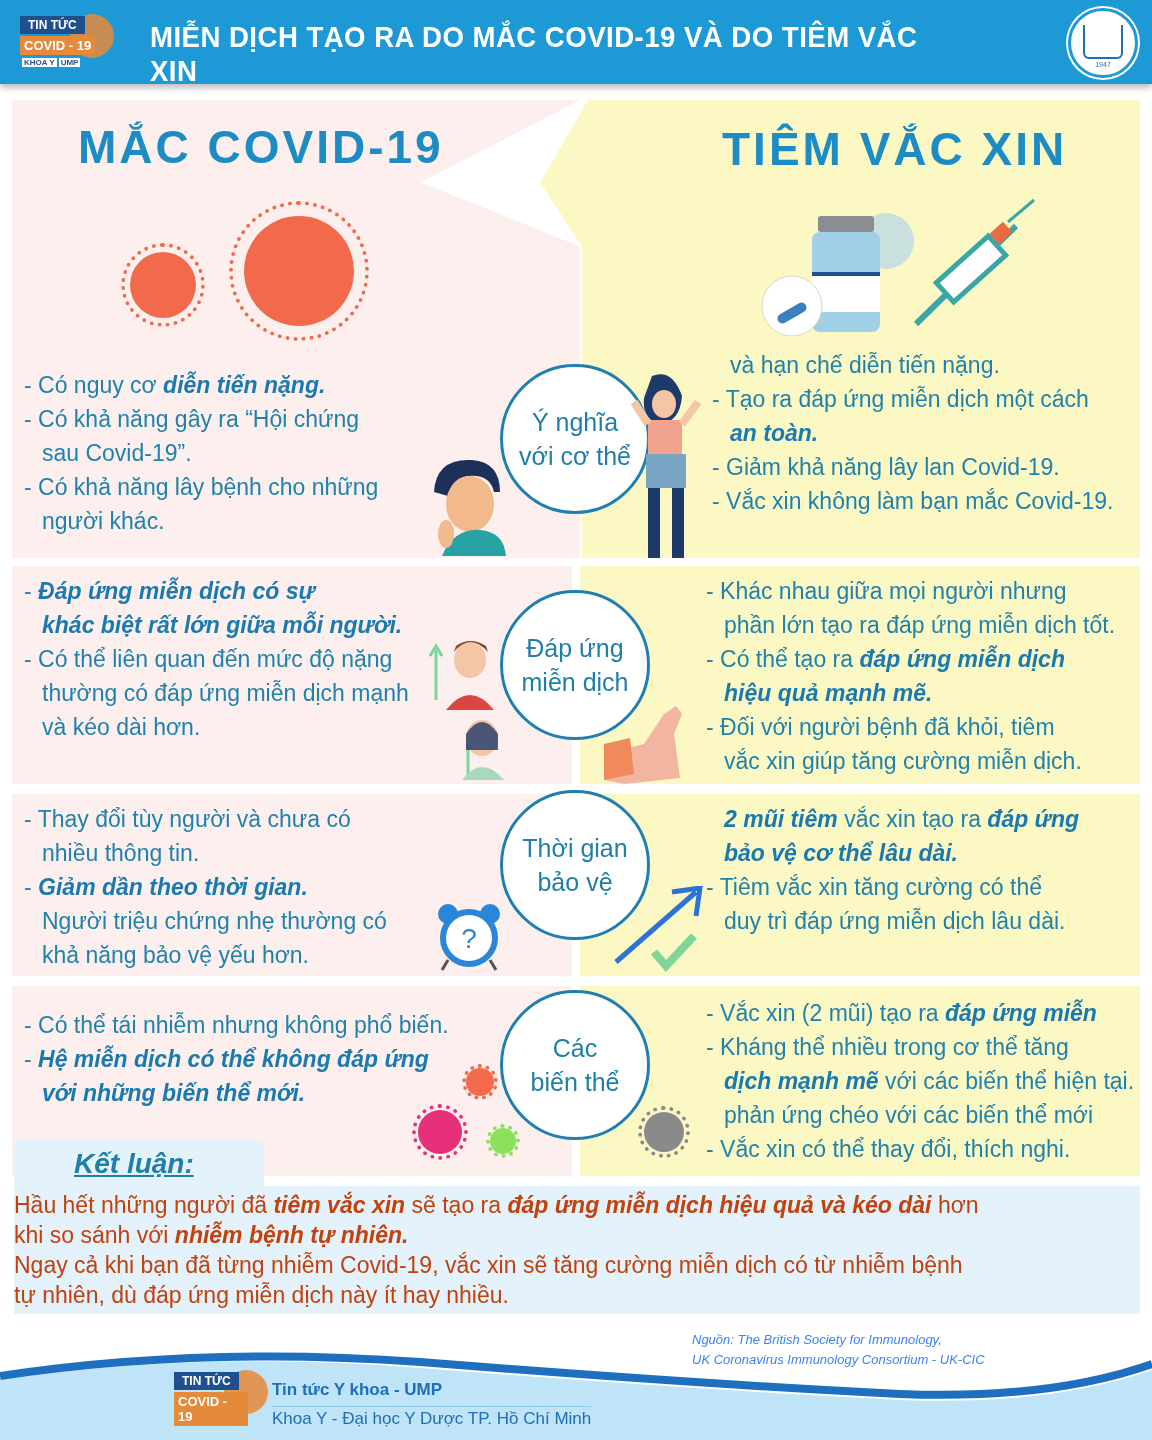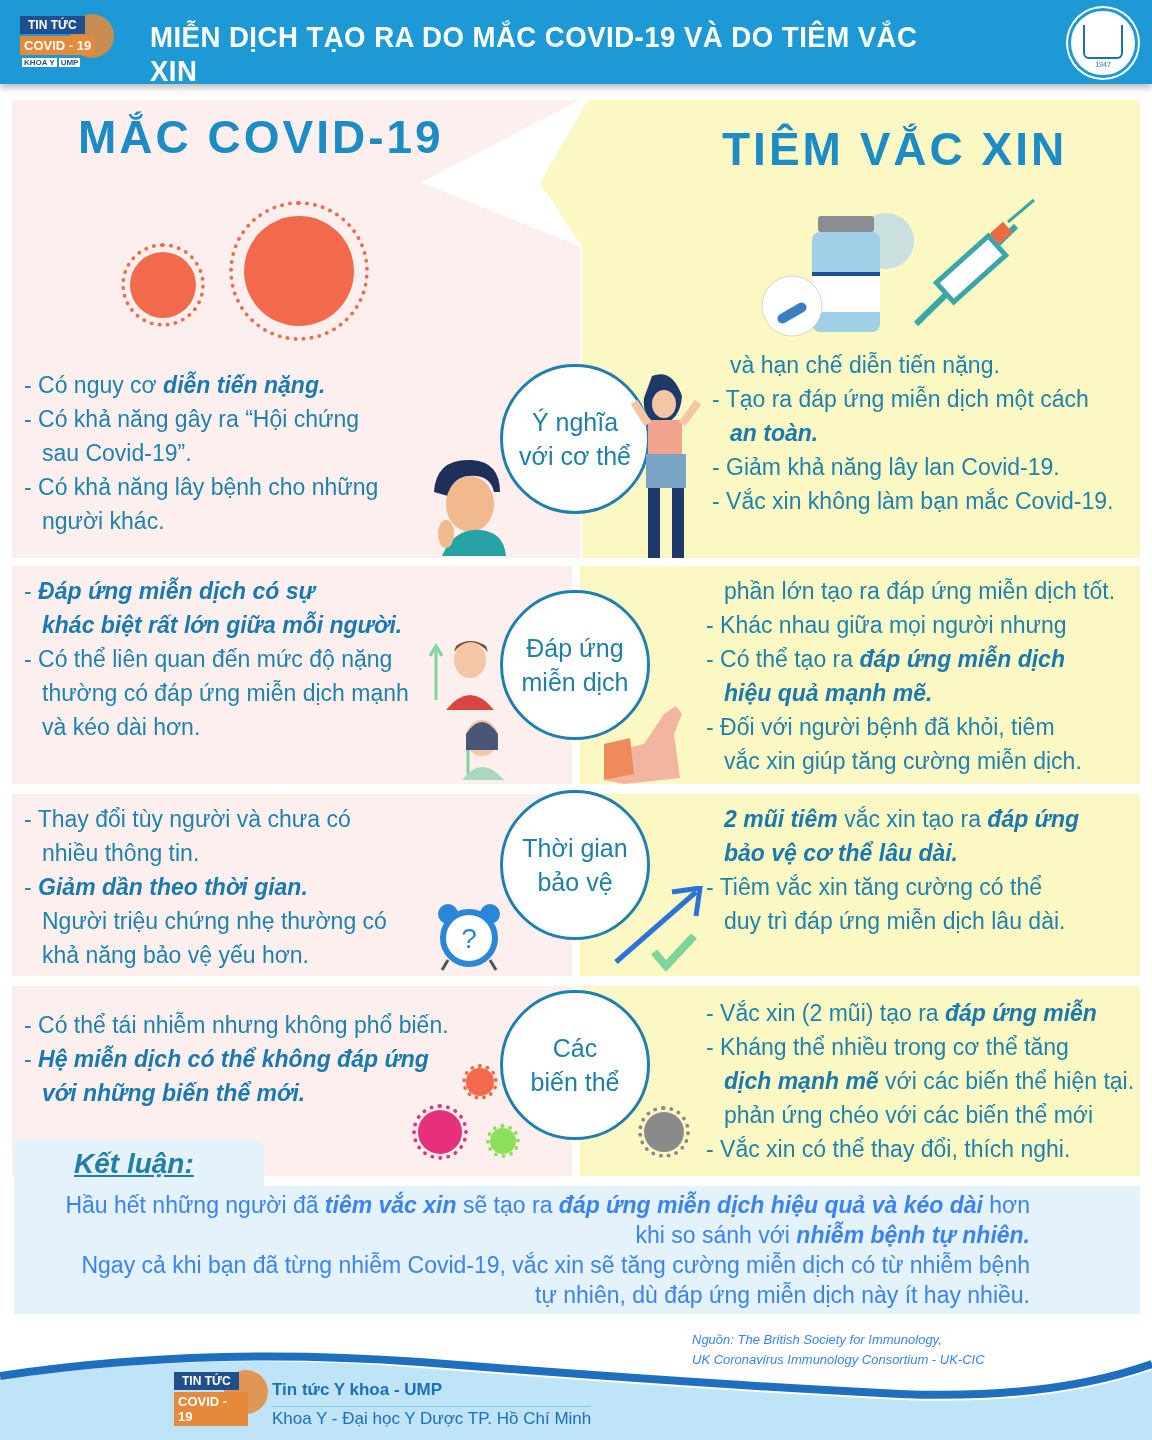--- a/index.html
+++ b/index.html
@@ -32,21 +32,21 @@
   .circle { position: absolute; width: 150px; height: 150px; border-radius: 50%; background: #ffffff; border: 3px solid #1f7fb0; display: flex; align-items: center; justify-content: center; text-align: center; font: 25px/34px "Liberation Sans", sans-serif; color: #1f7fa6; }
 
   
   .virus { position: absolute; border-radius: 50%; }
   .virus::before { content: ""; position: absolute; inset: -14%; border-radius: 50%; border: 4px dotted currentColor; }
 
   
   .concl-tab { position: absolute; left: 14px; top: 1140px; width: 250px; height: 56px; background: #e3f2fb; border-radius: 8px 8px 0 0; }
   .concl-label { position: absolute; left: 74px; top: 1148px; font: bold italic 28px "Liberation Sans", sans-serif; color: #1f7fa6; text-decoration: underline; }
   .concl-box { position: absolute; left: 14px; top: 1186px; width: 1126px; height: 128px; background: #e3f2fb; }
-  .concl-text { position: absolute; left: 14px; top: 1190px; width: 1016px; text-align: right; font: 23px/30px "Liberation Sans", sans-serif; color: #3b82f6; }
+  .concl-text { position: absolute; left: 14px; top: 1190px; width: 1016px; text-align: left; font: 23px/30px "Liberation Sans", sans-serif; color: #c2410c; }
   .concl-text b { font-style: italic; font-weight: bold; }
 
   
   .wave { position: absolute; left: 0; top: 1340px; width: 1152px; height: 100px; }
   .source { position: absolute; left: 692px; top: 1330px; font: italic 13px/20px "Liberation Sans", sans-serif; color: #3b82f6; }
   .footer-logo { position: absolute; left: 168px; top: 1366px; width: 80px; height: 56px; }
   .footer-title { position: absolute; left: 272px; top: 1380px; font: bold 17px "Liberation Sans", sans-serif; color: #1d6fb8; text-align: right; }
   .footer-sub { position: absolute; left: 272px; top: 1406px; font: 17px "Liberation Sans", sans-serif; color: #1d6fb8; border-top: 1px solid #8ec9ea; padding-top: 2px; }
 </style>
 </head>
@@ -69,21 +69,21 @@
 <div class="panel pink" style="left:12px;top:100px;width:568px;height:458px;clip-path:polygon(0 0,100% 0,72% 18%,100% 32%,100% 100%,0 100%);"></div>
 <div class="panel pink" style="left:12px;top:566px;width:560px;height:218px;"></div>
 <div class="panel pink" style="left:12px;top:794px;width:560px;height:182px;"></div>
 <div class="panel pink" style="left:12px;top:986px;width:560px;height:190px;"></div>
 
 <div class="panel yellow" style="left:540px;top:100px;width:600px;height:458px;clip-path:polygon(8% 0,100% 0,100% 100%,7% 100%,7% 32%,0 18%);"></div>
 <div class="panel yellow" style="left:580px;top:566px;width:560px;height:218px;"></div>
 <div class="panel yellow" style="left:580px;top:794px;width:560px;height:182px;"></div>
 <div class="panel yellow" style="left:580px;top:986px;width:560px;height:190px;"></div>
 
-<div class="col-title" style="left:78px;top:110px;">MẮC COVID-19</div>
+<div class="col-title" style="left:78px;top:120px;">MẮC COVID-19</div>
 <div class="col-title" style="left:722px;top:122px;">TIÊM VẮC XIN</div>
 
 <div class="virus" style="left:130px;top:252px;width:66px;height:66px;background:#f26a4b;color:#f26a4b;"></div>
 <div class="virus" style="left:244px;top:216px;width:110px;height:110px;background:#f26a4b;color:#f26a4b;"></div>
 
 <svg style="position:absolute;left:756px;top:196px;" width="300" height="150">
   <circle cx="130" cy="45" r="28" fill="#bcd9e6" opacity=".8"></circle>
   <rect x="62" y="20" width="56" height="16" rx="3" fill="#8a8e93"></rect>
   <rect x="56" y="36" width="68" height="100" rx="8" fill="#9fd0e8"></rect>
   <rect x="56" y="76" width="68" height="40" fill="#ffffff"></rect>
@@ -155,22 +155,22 @@
   <div>
       <div>Đáp ứng</div>
       <div>miễn dịch</div>
     </div>
 </div>
 <svg style="position:absolute;left:604px;top:694px;" width="90" height="90">
   <path d="M0 60 L40 50 L60 20 L72 12 L78 20 L70 40 L76 84 L20 90 L0 86 Z" fill="#f2b5a0"></path>
   <path d="M0 50 L26 44 L30 80 L0 86 Z" fill="#ef8a5a"></path>
 </svg>
 <div class="row-text" style="left:706px;top:574px;">
+  <span class="li">- Khác nhau giữa mọi người nhưng</span>
   <span class="li indent">phần lớn tạo ra đáp ứng miễn dịch tốt.</span>
-  <span class="li">- Khác nhau giữa mọi người nhưng</span>
   <span class="li"><span>- Có thể tạo ra </span><b>đáp ứng miễn dịch</b></span>
   <span class="li indent"><b>hiệu quả mạnh mẽ.</b></span>
   <span class="li">- Đối với người bệnh đã khỏi, tiêm</span>
   <span class="li indent">vắc xin giúp tăng cường miễn dịch.</span>
 </div>
 
 <div class="row-text" style="left:24px;top:802px;">
   <span class="li">- Thay đổi tùy người và chưa có</span>
   <span class="li indent">nhiều thông tin.</span>
   <span class="li"><span>- </span><b>Giảm dần theo thời gian.</b></span>

